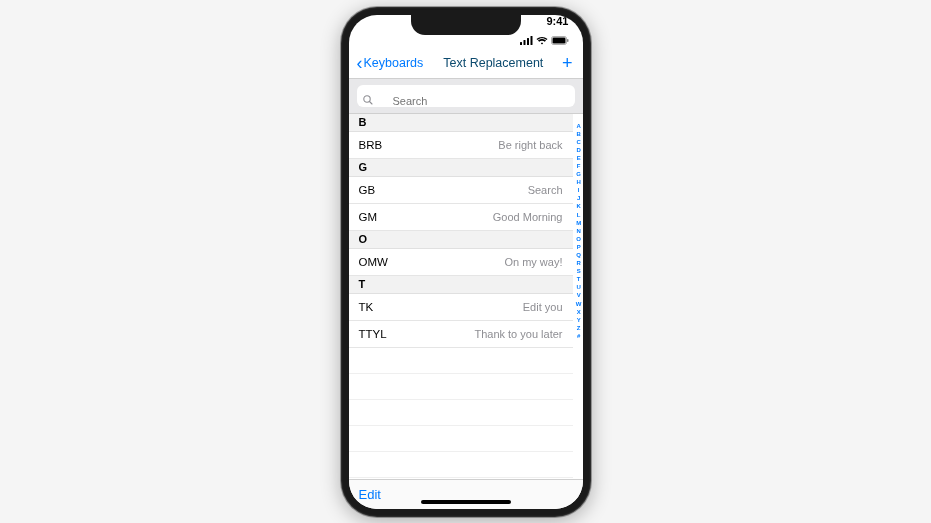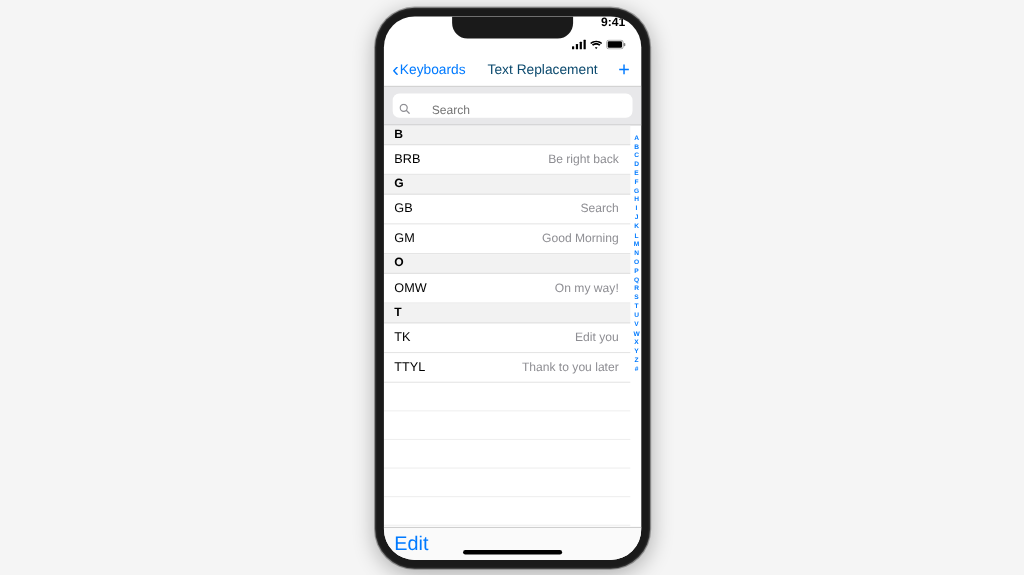--- a/index.html
+++ b/index.html
@@ -185,21 +185,21 @@
       right: 0;
       height: 30px;
       border-top: 0.5px solid #cfcfcf;
       display: flex;
       align-items: center;
       padding: 0 10px;
       background: #fafafa;
     }
     .edit-btn {
       color: #007aff;
-      font-size: 18px;
+      font-size: 13px;
     }
     .home-indicator {
       position: absolute;
       bottom: 5px;
       left: 50%;
       transform: translateX(-50%);
       width: 90px;
       height: 3.5px;
       background: #000;
       border-radius: 2px;

